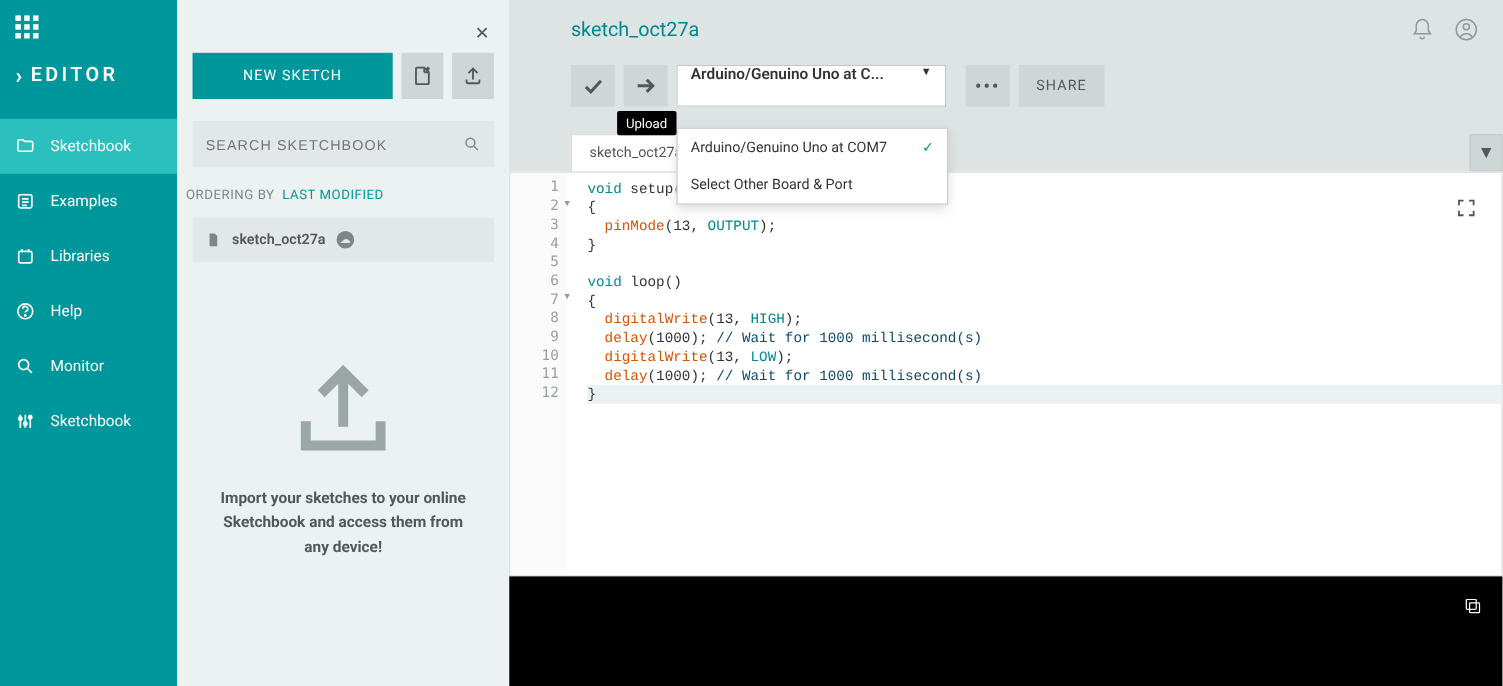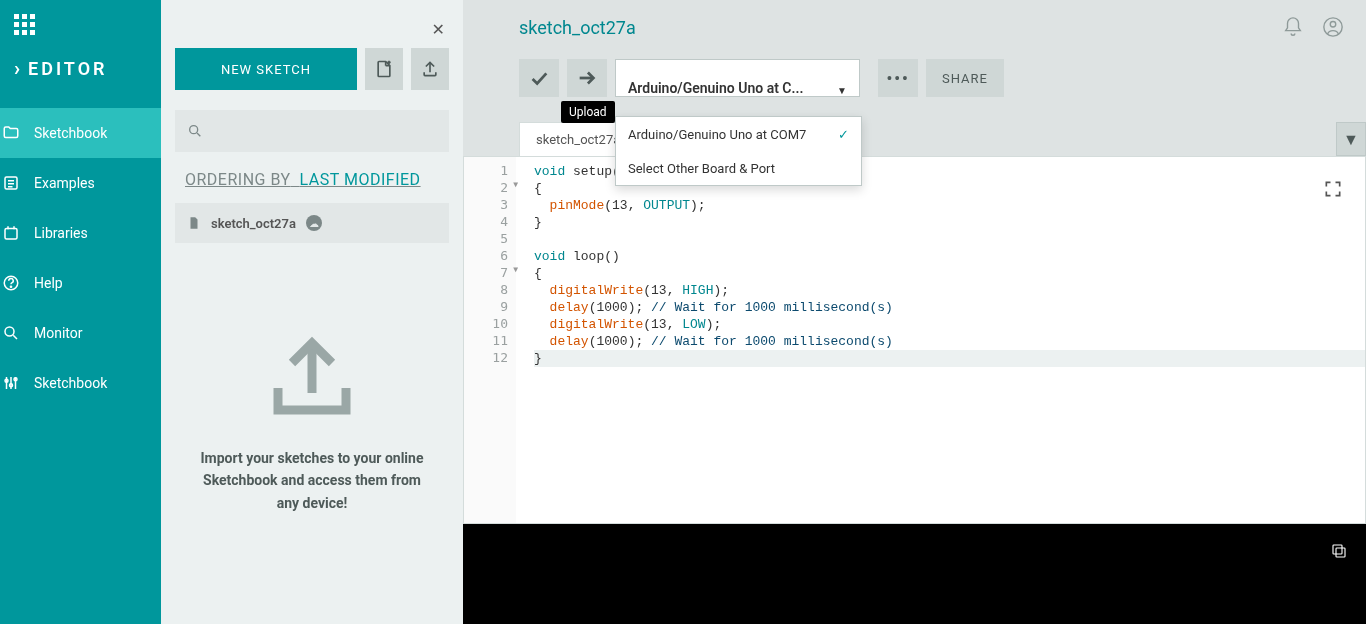--- a/index.html
+++ b/index.html
@@ -6,46 +6,46 @@
 body { font-family: -apple-system, BlinkMacSystemFont, "Segoe UI", Roboto, Helvetica, Arial, sans-serif; background: #dee3e3; width: 1366px; height: 624px; overflow: hidden; }
 .app { display: flex; height: 100%; }
 .leftnav { width: 161px; background: #00979c; color: #fff; display: flex; flex-direction: column; }
 .ln-top { height: 48px; display: flex; align-items: center; padding-left: 14px; }
 .grid-icon { display: grid; grid-template-columns: repeat(3, 5px); grid-template-rows: repeat(3, 5px); gap: 3px; }
 .grid-icon span { background: #fff; width: 5px; height: 5px; }
 .ln-title { height: 40px; display: flex; align-items: center; padding-left: 14px; gap: 8px; }
 .ln-title .chev { font-size: 20px; font-weight: bold; color: #fff; }
 .ln-title .txt { font-size: 18px; letter-spacing: 3px; font-weight: 600; }
 .ln-items { margin-top: 20px; }
-.ln-item { height: 50px; display: flex; align-items: center; gap: 12px; font-size: 14px; cursor: pointer; position: relative; }
+.ln-item { height: 50px; display: flex; align-items: center; gap: 12px; padding-left: 12px; font-size: 14px; cursor: pointer; position: relative; }
 .ln-item.active { background: #2bbfbd; }
 .ln-item.active::after { content:""; position:absolute; right:-10px; top:50%; transform:translateY(-50%); border:10px solid transparent; border-left-color:#2bbfbd; }
 .ln-icon { width: 22px; height: 22px; display:flex; align-items:center; justify-content:center; }
 .sketchpanel { width: 302px; background: #ecf1f1; position: relative; display:flex; flex-direction:column; }
 .sp-close { position: absolute; top: 20px; right: 18px; font-size: 16px; color: #555; cursor: pointer; }
 .sp-toprow { display: flex; align-items: center; gap: 8px; margin: 48px 14px 0 14px; }
 .newbtn { flex: 1; height: 42px; background: #00979c; color: #fff; display:flex; align-items:center; justify-content:center; font-size: 13px; letter-spacing: 1px; cursor:pointer; }
 .icobtn { width: 38px; height: 42px; background: #cfd7d6; display:flex; align-items:center; justify-content:center; cursor:pointer; }
 .searchrow { margin: 20px 14px 0 14px; height: 42px; background: #e2e7e7; display:flex; align-items:center; padding: 0 12px; color:#7c8888; font-size:13px; letter-spacing:1px; }
 .searchrow input { flex:1; border:none; background:transparent; outline:none; font-size:13px; letter-spacing:1px; color:#555; }
-.order-row { margin: 18px 14px 0 24px; font-size: 16px; color: #7c8888; letter-spacing: 0.5px; text-decoration: underline; }
+.order-row { margin: 18px 14px 0 8px; font-size: 12px; color: #7c8888; letter-spacing: 0.5px; }
 .order-row .lm { color: #00979c; }
 .sketchitem { margin: 14px 14px 0 14px; height: 40px; background: #e2e7e7; display:flex; align-items:center; gap:10px; padding: 0 12px; color:#555; font-size:13px; cursor:pointer; }
 .sketchitem .s-name { font-weight:600; }
 .sketchitem .cloud { width:16px; height:16px; background:#7c8888; border-radius:50%; display:flex;align-items:center;justify-content:center;color:#e2e7e7;font-size:10px;}
 .importblock { flex:1; display:flex; flex-direction:column; align-items:center; justify-content:flex-start; margin-top: 90px; }
 .upload-big { color:#9aa7a6; }
 .importmsg { margin-top: 24px; text-align:center; color:#4e5a59; font-size:14px; line-height:1.6; padding: 0 30px; font-weight: bold; }
 .main { flex:1; display:flex; flex-direction:column; position:relative; }
 .topbar { height:54px; display:flex; align-items:center; padding: 0 22px; }
 .tb-title { color:#00878f; font-size:18px; flex:1; padding-left: 34px; }
 .tb-icons { display:flex; gap:18px; color:#7c8888; }
 .toolbar { height: 48px; display:flex; align-items:center; padding-left: 56px; gap: 8px; position:relative; }
 .tbbtn { width: 40px; height: 38px; background:#cfd7d6; display:flex; align-items:center; justify-content:center; cursor:pointer; color:#4e5a59; }
-.board-sel { width: 245px; height: 38px; background:#fff; border:1px solid #bfc9c8; display:flex; align-items:flex-end; padding: 0 12px; font-size:14px; font-weight:600; color:#333; cursor:pointer; position:relative; }
+.board-sel { width: 245px; height: 38px; background:#fff; border:1px solid #bfc9c8; display:flex; align-items:flex-start; padding: 0 12px; font-size:14px; font-weight:600; color:#333; cursor:pointer; position:relative; }
 .board-sel .arrow { margin-left:auto; font-size: 10px; color:#333; }
 .more-btn { width:40px; height:38px; background:#cfd7d6; display:flex;align-items:center;justify-content:center;cursor:pointer;color:#4e5a59;font-weight:bold;letter-spacing:2px; margin-left: 10px;}
 .share-btn { height:38px; padding: 0 16px; background:#cfd7d6; display:flex;align-items:center;justify-content:center;cursor:pointer;color:#4e5a59;font-size:13px;letter-spacing:1px;}
 .dropdown { position:absolute; top:56px; left:-1px; width:247px; background:#fff; border:1px solid #bfc9c8; box-shadow: 0 4px 10px rgba(0,0,0,0.15); z-index:100; }
 .dd-item { height: 34px; display:flex; align-items:center; padding:0 12px; font-size:13px; color:#333; cursor:pointer; font-weight:400; }
 .dd-item .check { margin-left:auto; color:#00979c; }
 .tooltip { position:absolute; background:#000; color:#fff; font-size:12px; padding:4px 8px; left:98px; top:47px; border-radius:2px; z-index:200;}
 .tabsrow { height: 36px; display:flex; align-items:flex-end; padding-left:56px; gap:0; margin-top: 18px; }
 .tab { height: 34px; background:#fff; padding: 0 16px; display:flex; align-items:center; font-size:13px; color:#555; cursor:pointer; border-left:1px solid #d4dcdb; border-top:1px solid #d4dcdb; border-right:1px solid #d4dcdb; }
 .tab-dd { width: 30px; height: 34px; background:#cfd7d6; display:flex;align-items:center;justify-content:center;cursor:pointer;color:#4e5a59; margin-left:auto; margin-right:0; border:1px solid #bfc9c8;}
@@ -170,20 +170,21 @@
       </div>
       <div class="icobtn">
         <svg width="20" height="20" viewBox="0 0 24 24" fill="none" stroke="#4e5a59" stroke-width="2">
             <path d="M12 16V4"></path>
             <path d="M7 9l5-5 5 5"></path>
             <path d="M5 16v3a1 1 0 0 0 1 1h12a1 1 0 0 0 1-1v-3"></path>
           </svg>
       </div>
     </div>
     <div class="searchrow">
+      <input placeholder="SEARCH SKETCHBOOK" style="">
       <svg width="16" height="16" viewBox="0 0 24 24" fill="none" stroke="#7c8888" stroke-width="2">
           <circle cx="10" cy="10" r="6"></circle>
           <line x1="15" y1="15" x2="20" y2="20"></line>
         </svg>
     </div>
     <div class="order-row">
       <span>ORDERING BY</span>&nbsp;&nbsp;<span class="lm">LAST MODIFIED</span>
     </div>
     <div class="sketchitem">
       <svg width="14" height="14" viewBox="0 0 24 24" fill="#7c8888">

